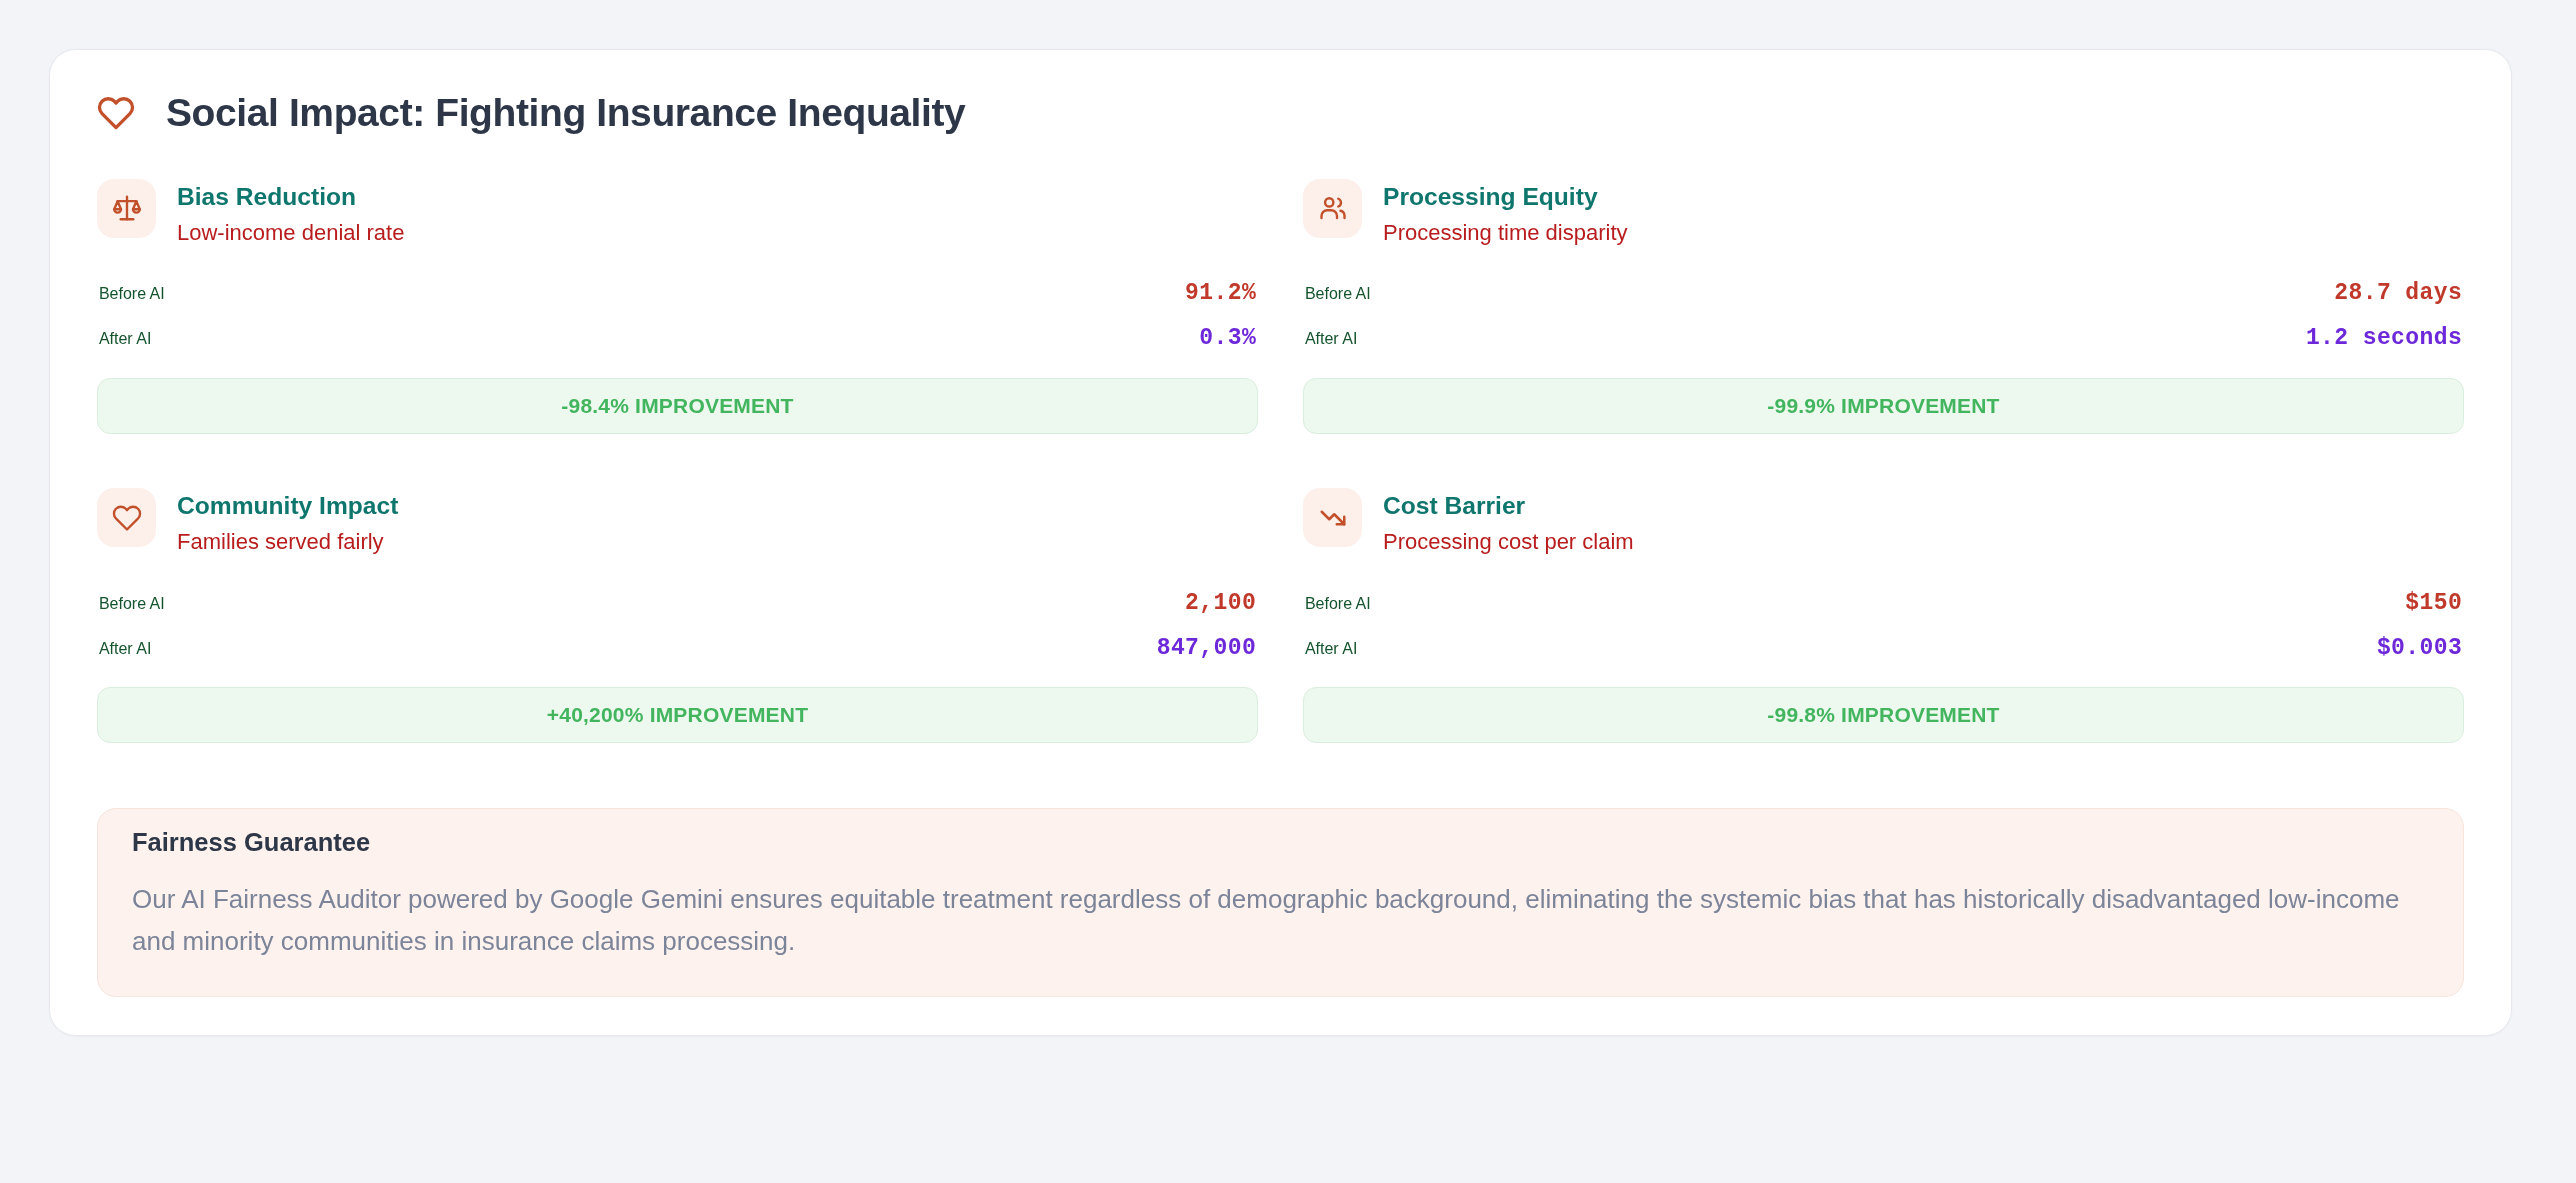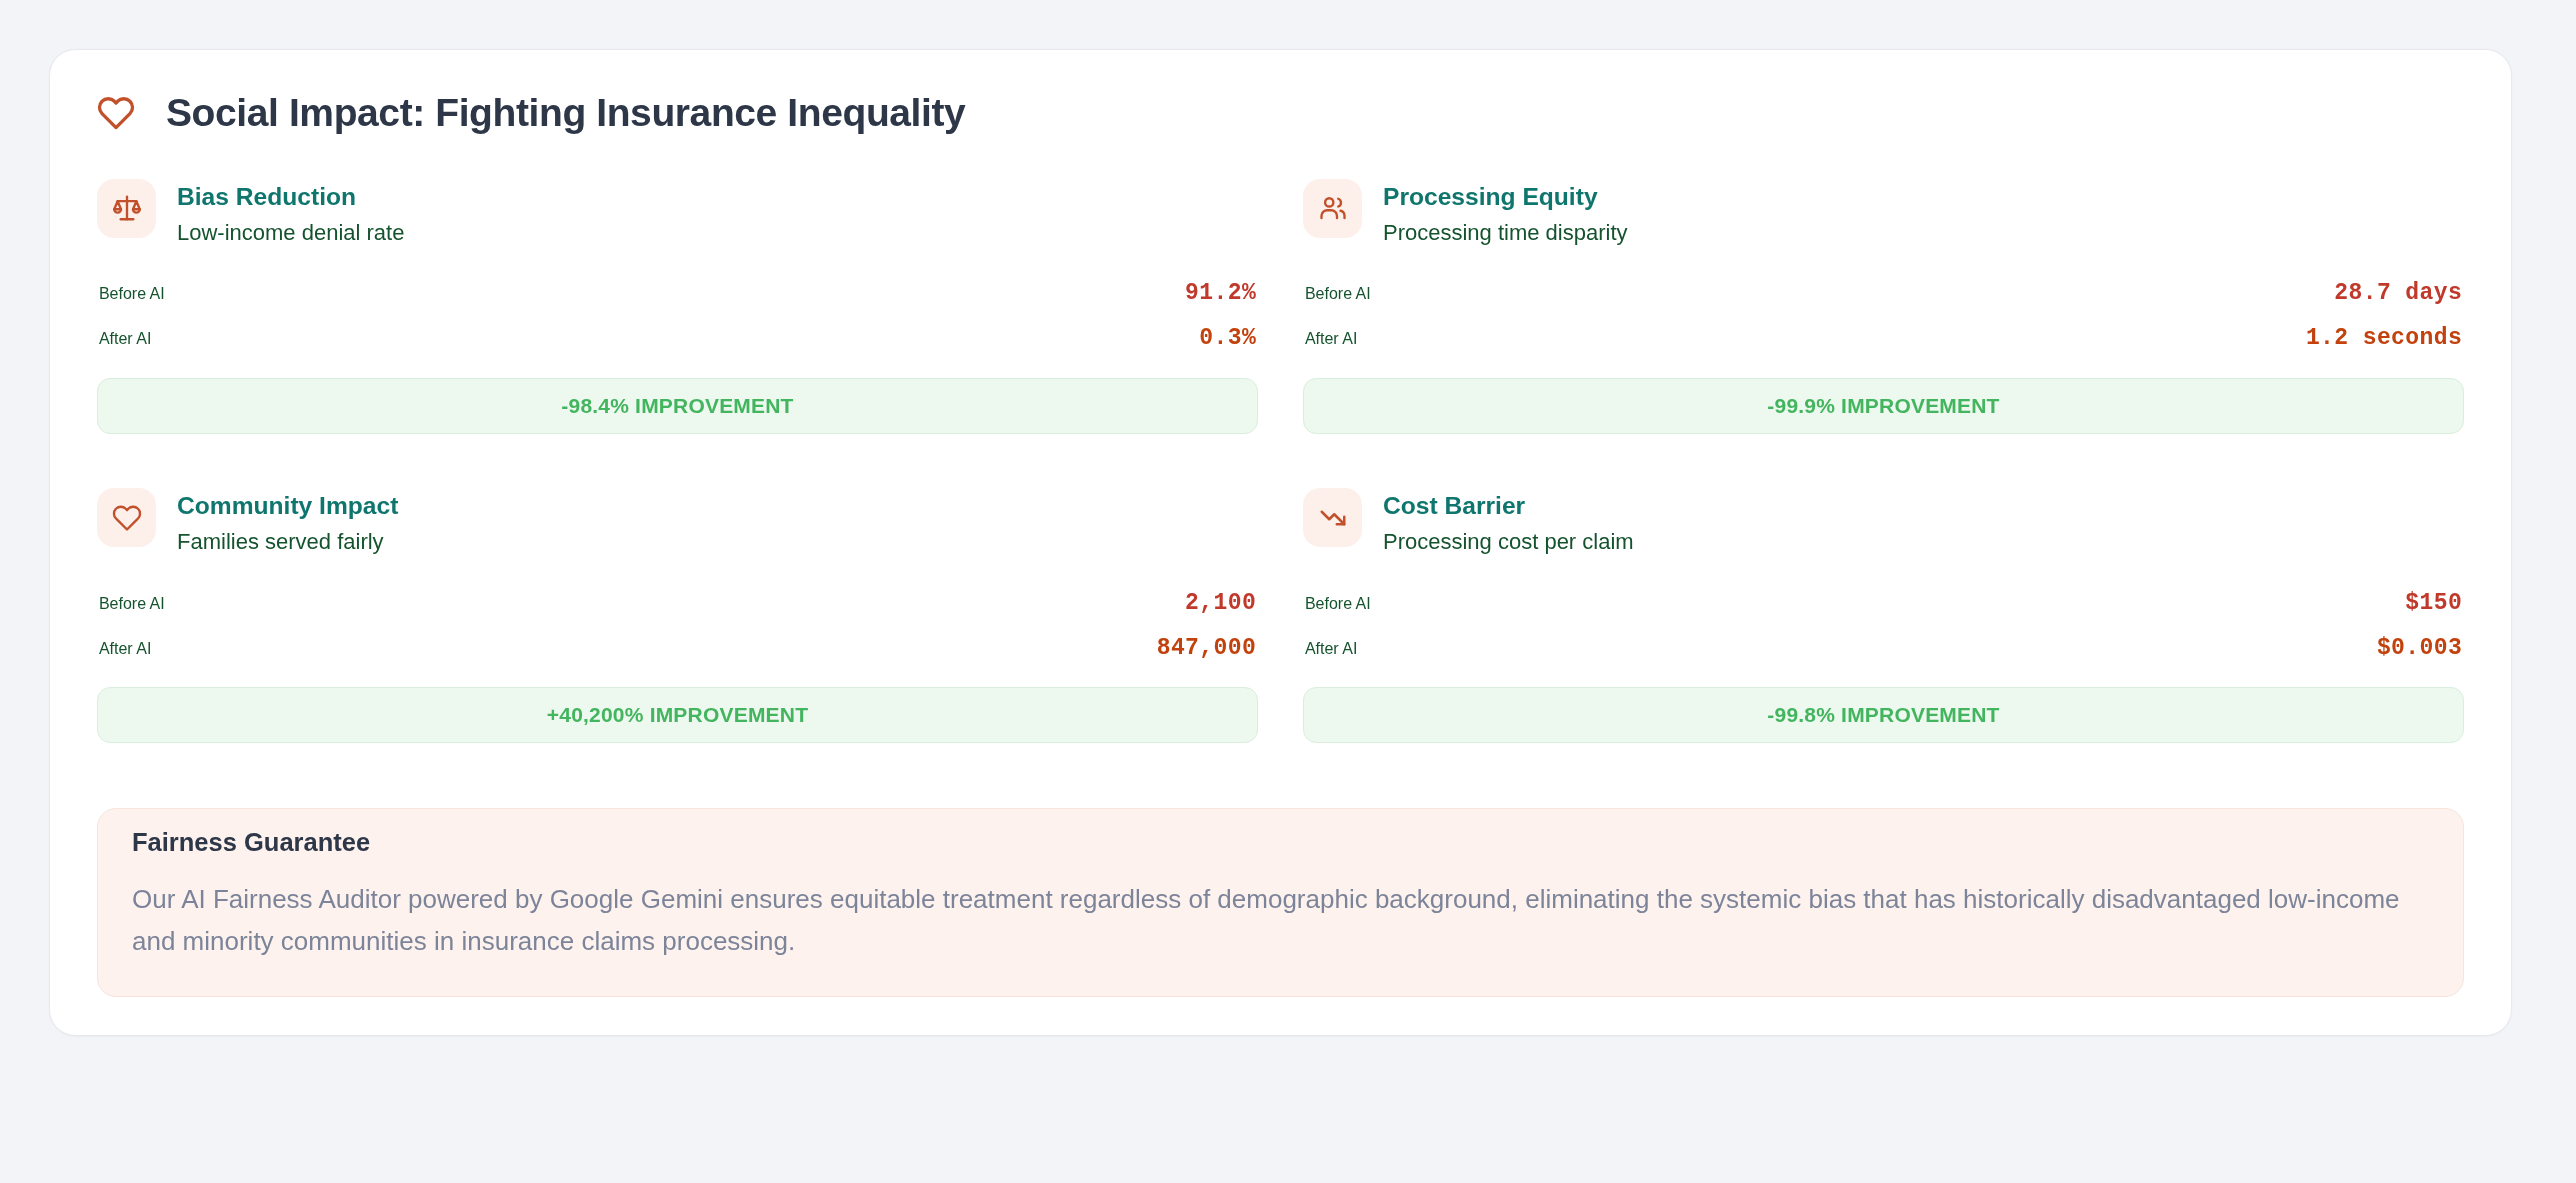--- a/index.html
+++ b/index.html
@@ -96,21 +96,21 @@
 
   .metric-name {
     font-size: 24.6px;
     font-weight: 700;
     color: #0f766e;
     line-height: 1.2;
   }
 
   .metric-desc {
     font-size: 22px;
-    color: #14532d;
+    color: #b91c1c;
     margin-top: 8.5px;
     line-height: 1.2;
   }
 
   .metric-rows { margin-top: 24.6px; }
 
   .metric-row {
     display: flex;
     align-items: baseline;
     justify-content: space-between;
@@ -122,21 +122,21 @@
     color: #14532d;
   }
 
   .metric-row-value {
     font-family: "Liberation Mono", "DejaVu Sans Mono", monospace;
     font-size: 23px;
     font-weight: 700;
     letter-spacing: 0.4px;
   }
   .value-before { color: #c0392b; }
-  .value-after  { color: #c2410c; }
+  .value-after  { color: #6d28d9; }
 
   .improvement-badge {
     margin-top: 17px;
     background: #edf8ee;
     border: 1.9px solid #d9eedd;
     border-radius: 13.2px;
     height: 56px;
     display: flex;
     align-items: center;
     justify-content: center;

